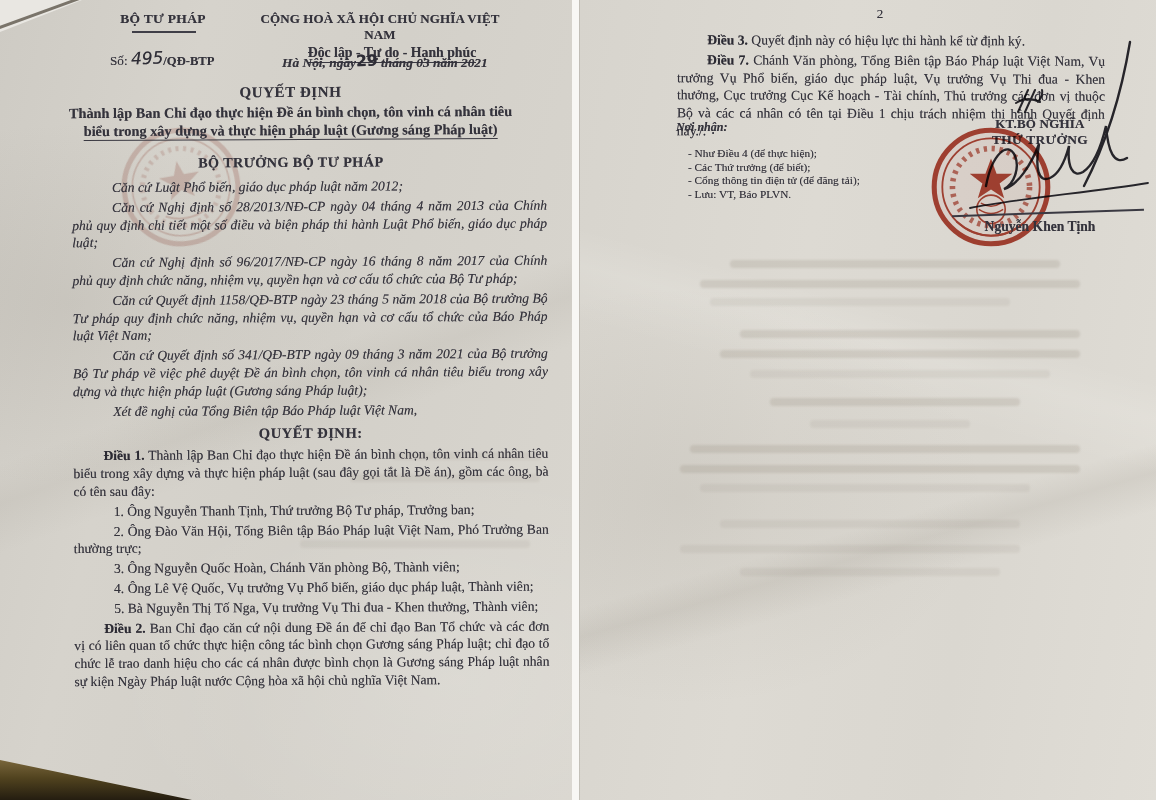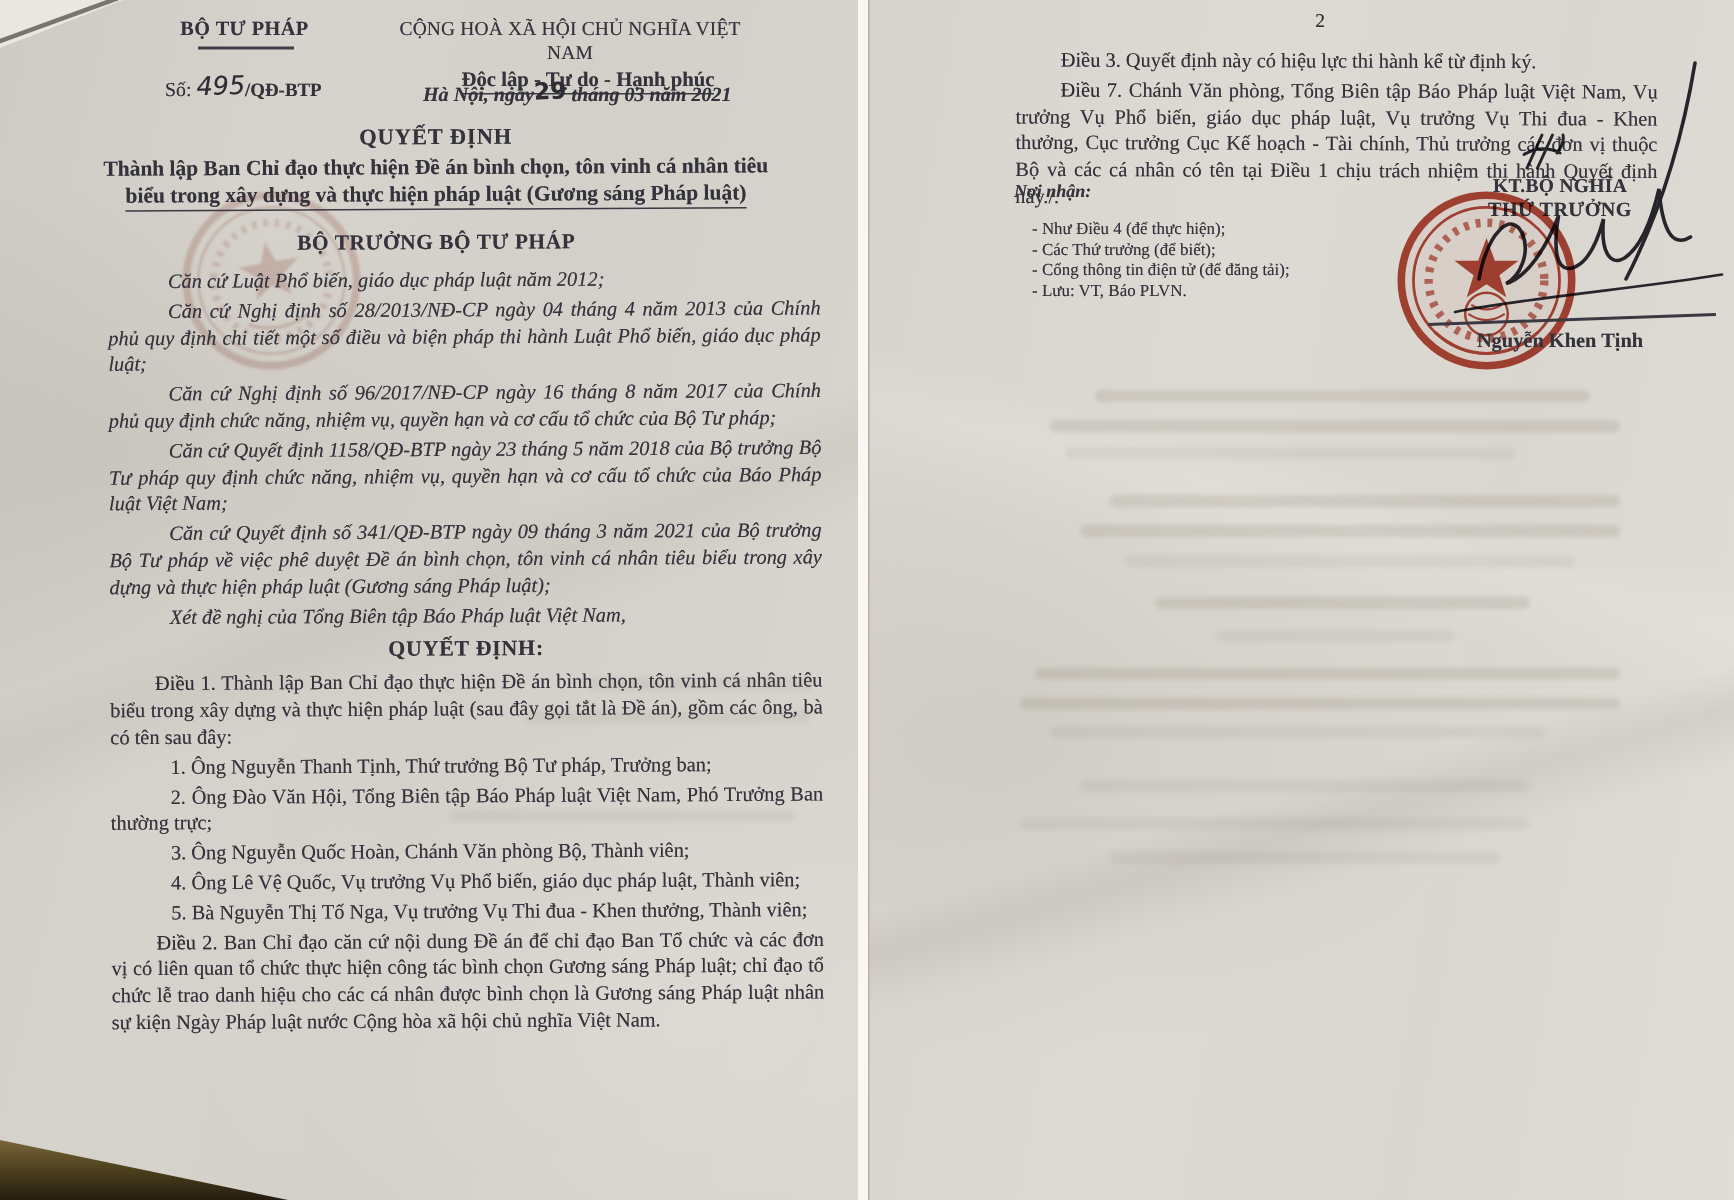--- a/index.html
+++ b/index.html
@@ -1,17 +1,17 @@
 <!DOCTYPE html>
 <html><head>
 <meta charset="utf-8">
 <style>
   html,body{margin:0;padding:0;background:#efeeea;}
   .scene{position:relative;width:1156px;height:800px;overflow:hidden;
-         background:#b91c1c;font-family:"Liberation Serif","DejaVu Serif",serif;}
+         background:#3b82f6;font-family:"Liberation Serif","DejaVu Serif",serif;}
   .page{position:absolute;top:0;height:800px;}
   .page1{left:0;width:572px;
          background:linear-gradient(103deg,#cecbc4 0%,#d6d3cc 28%,#d3d0c9 55%,#d9d6cf 100%);
          border-right:1px solid rgba(70,64,56,.30);}
   .page2{left:579px;width:577px;
          background:linear-gradient(99deg,#d7d4cd 0%,#dddad3 38%,#dad7d0 68%,#e0ddd6 100%);
          border-left:1px solid rgba(70,64,56,.18);}
   .gap{position:absolute;left:572px;top:0;width:7px;height:800px;background:#f8f7f4;}
   
   .page1::before,.page2::before{content:"";position:absolute;inset:0;pointer-events:none;
@@ -31,21 +31,21 @@
   .corner-bl{position:absolute;left:0;top:760px;width:192px;height:40px;
      clip-path:polygon(0 0,100% 100%,0 100%);
      background:linear-gradient(to bottom,#79663c 0%,#51431f 45%,#241d10 100%);}
   
   .ink{color:#34333c;text-shadow:0 0 .4px rgba(52,50,60,.55);}
   
   .hdr-org{position:absolute;left:60px;top:11px;width:206px;text-align:center;
            font-weight:bold;font-size:13.5px;letter-spacing:.3px;}
   .hdr-org-line{position:absolute;left:132px;top:31px;width:64px;height:1.5px;background:#3f3e47;}
   .hdr-nat{position:absolute;left:250px;top:11px;width:260px;text-align:center;}
-  .nat1{font-weight:normal;font-size:13px;letter-spacing:.1px;}
+  .nat1{font-weight:bold;font-size:13px;letter-spacing:.1px;}
   .nat2{display:inline-block;font-weight:bold;font-size:13.8px;margin-top:2px;
         border-bottom:1.6px solid #3a3942;padding-bottom:1px;margin-left:24px;}
   .doc-num{position:absolute;left:110px;top:49px;font-size:13.2px;}
   .hand{font-family:"DejaVu Sans",sans-serif;font-style:italic;color:#2e2d36;}
   .hand-num{font-size:17px;display:inline-block;transform:rotate(-2deg) translateY(-1px);}
   .doc-num .sfx{font-weight:600;font-size:12.6px;}
   .date-line{position:absolute;left:282px;top:53px;font-size:13.4px;font-weight:bold;font-style:italic;}
   .date-line .hand-num{font-size:15.5px;font-style:normal;}
   
   .p1-flow{position:absolute;left:30px;top:84px;width:524px;transform:rotate(-0.3deg);}
@@ -53,21 +53,21 @@
   .doc-type{font-size:15px;font-weight:bold;letter-spacing:.6px;}
   .doc-title{font-size:14.3px;font-weight:bold;line-height:17.5px;margin-top:3px;}
   .doc-title .u{border-bottom:1.5px solid #3a3942;padding-bottom:1.5px;}
   .authority{font-size:14.2px;font-weight:bold;letter-spacing:.4px;margin-top:15px;}
   .body-col{margin:7px 6px 0 43px;}
   p.recital{margin:0 0 2px 0;font-style:italic;font-size:13.6px;line-height:17.8px;
             text-align:justify;text-indent:40px;}
   p.article{margin:2px 0 2px 0;font-size:13.6px;line-height:17.8px;text-align:justify;text-indent:30px;}
   p.member{margin:2px 0;font-size:13.6px;line-height:17.8px;text-align:justify;text-indent:40px;}
   .decides{font-size:14.6px;font-weight:bold;letter-spacing:.5px;margin:6px 0 4px 0;}
-  .art-label{font-weight:normal;color:#2b2a33;}
+  .art-label{font-weight:bold;color:#2b2a33;}
   
   .pagenum{position:absolute;left:0;top:6px;width:600px;text-align:center;font-size:13px;}
   .p2-flow{position:absolute;left:97px;top:30px;width:428px;transform:rotate(0.2deg);}
   .recipients{position:absolute;left:96px;top:120px;width:300px;}
   .recip-label{font-size:12px;font-weight:bold;font-style:italic;margin:0 0 2px 0;}
   .recipients ul{list-style:none;margin:12px;padding:0;}
   .recipients li{font-size:11.3px;line-height:13.6px;}
   .signer{position:absolute;left:358px;top:116px;width:204px;text-align:center;}
   .signer .t1{font-size:13px;font-weight:bold;letter-spacing:.2px;}
   .signer .t2{font-size:13.4px;font-weight:bold;letter-spacing:.3px;}

